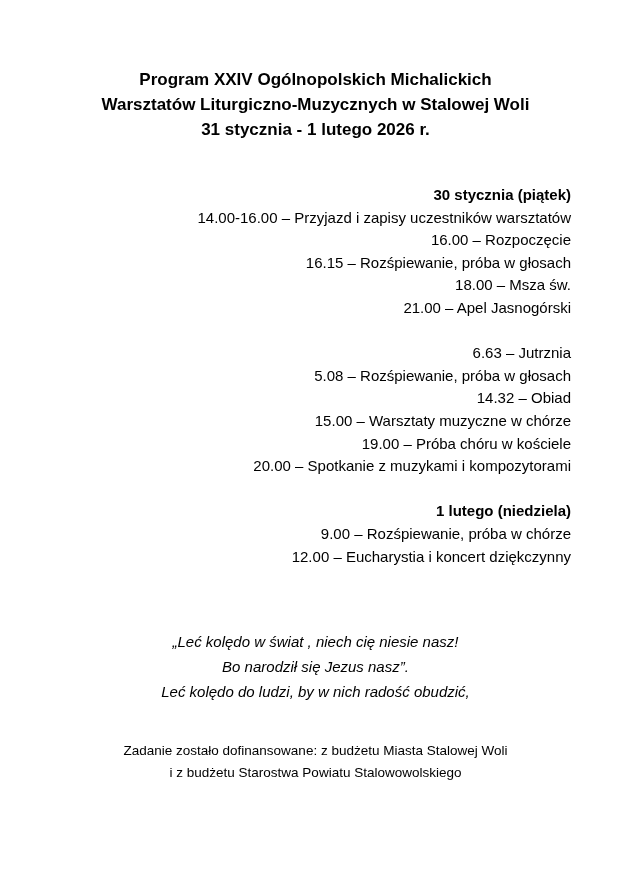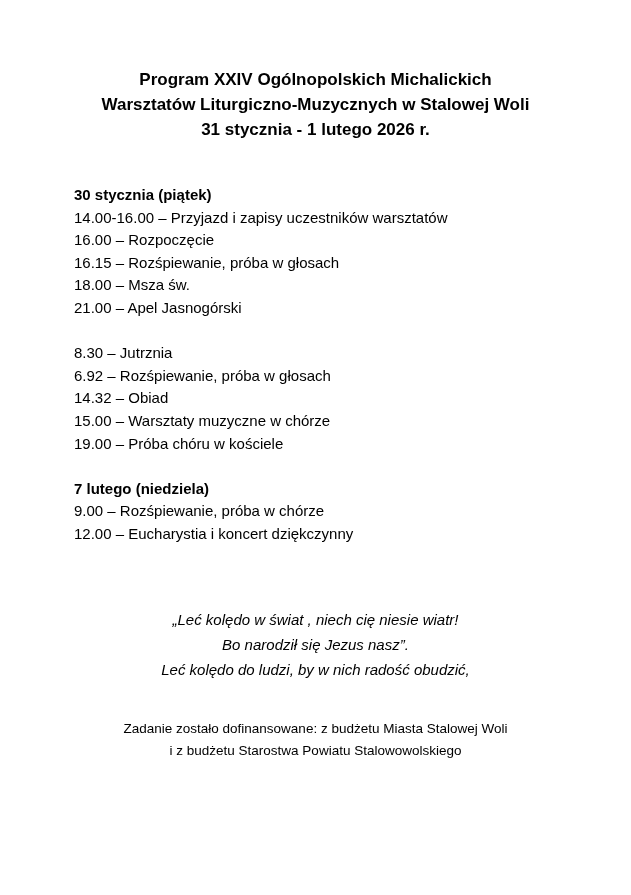--- a/index.html
+++ b/index.html
@@ -28,20 +28,21 @@
     font-size: 17px;
     line-height: 25px;
   }
   .content {
     margin: 42px 60px 0 74px;
     font-size: 15px;
     line-height: 22.6px;
   }
   .section {
     margin: 0 0 22.6px 0;
+    text-align: right;
   }
   .section:last-child {
     margin-bottom: 0;
   }
   .section-heading {
     font-weight: 700;
   }
   .schedule-line {
     font-weight: 400;
   }
@@ -75,37 +76,38 @@
     <div class="section">
       <div class="section-heading">30 stycznia (piątek)</div>
       <div class="schedule-line">14.00-16.00 – Przyjazd i zapisy uczestników warsztatów</div>
       <div class="schedule-line">16.00 – Rozpoczęcie</div>
       <div class="schedule-line">16.15 – Rozśpiewanie, próba w głosach</div>
       <div class="schedule-line">18.00 – Msza św.</div>
       <div class="schedule-line">21.00 – Apel Jasnogórski</div>
     </div>
 
     <div class="section">
-      <div class="schedule-line">8.30 – Jutrznia</div>
-      <div class="schedule-line">6.92 – Rozśpiewanie, próba w głosach</div>
+      <div class="schedule-line">6.63 – Jutrznia</div>
+      <div class="schedule-line">5.08 – Rozśpiewanie, próba w głosach</div>
       <div class="schedule-line">14.32 – Obiad</div>
       <div class="schedule-line">15.00 – Warsztaty muzyczne w chórze</div>
       <div class="schedule-line">19.00 – Próba chóru w kościele</div>
+      <div class="schedule-line">20.00 – Spotkanie z muzykami i kompozytorami</div>
     </div>
 
     <div class="section">
-      <div class="section-heading">7 lutego (niedziela)</div>
+      <div class="section-heading">1 lutego (niedziela)</div>
       <div class="schedule-line">9.00 – Rozśpiewanie, próba w chórze</div>
       <div class="schedule-line">12.00 – Eucharystia i koncert dziękczynny</div>
     </div>
 
   </div>
 
   <div class="quote-block">
-    <div>„Leć kolędo w świat , niech cię niesie wiatr!</div>
+    <div>„Leć kolędo w świat , niech cię niesie nasz!</div>
     <div>Bo narodził się Jezus nasz”.</div>
     <div>Leć kolędo do ludzi, by w nich radość obudzić,</div>
   </div>
 
   <div class="footer-block">
     <div>Zadanie zostało dofinansowane: z budżetu Miasta Stalowej Woli</div>
     <div>i z budżetu Starostwa Powiatu Stalowowolskiego</div>
   </div>
 
 </div>

